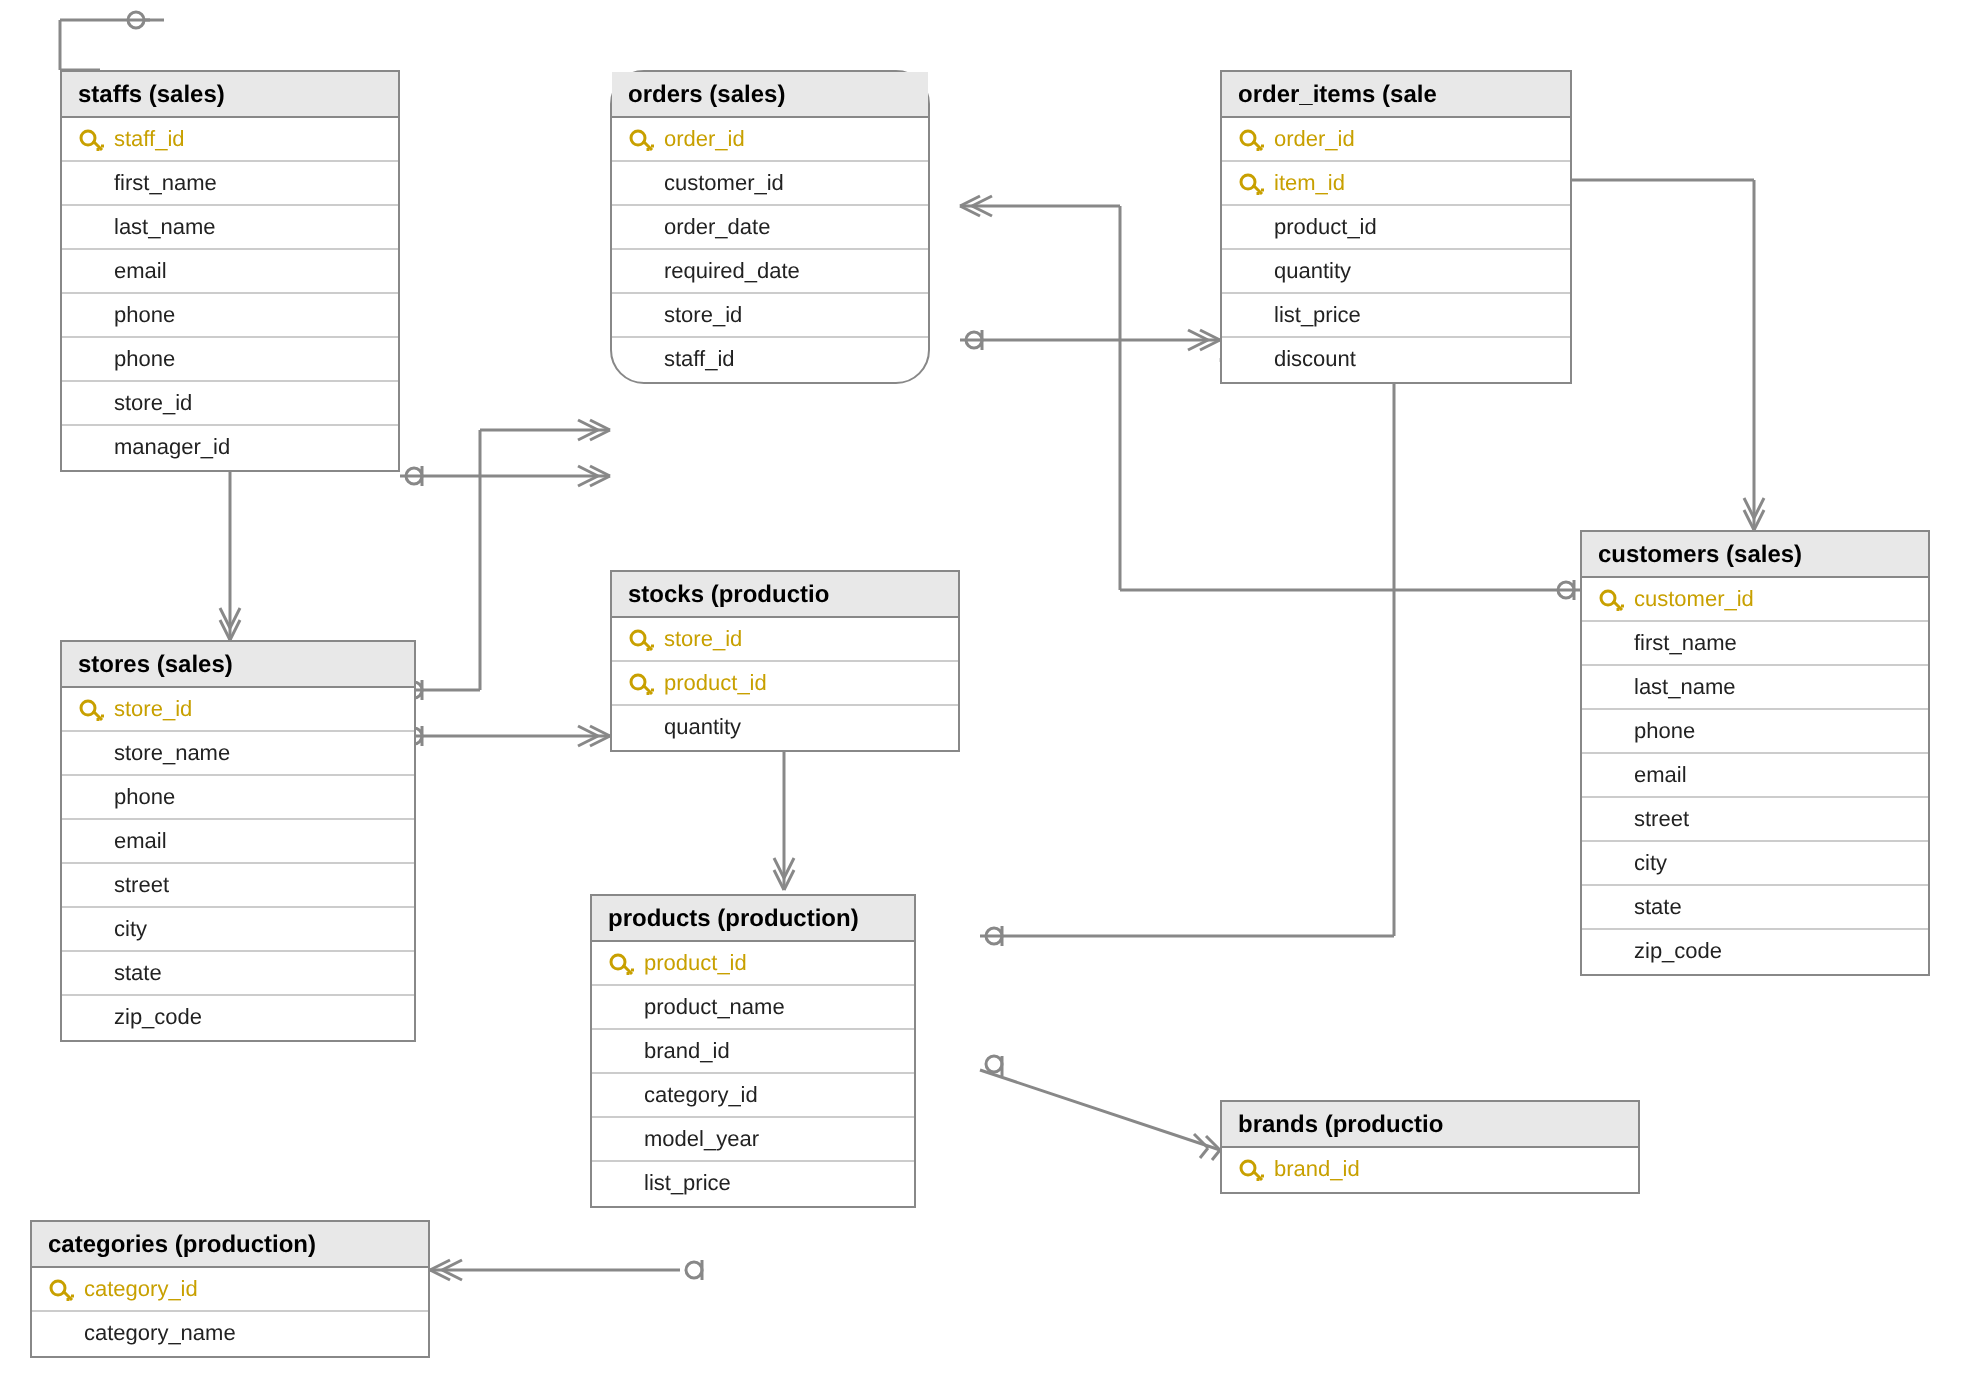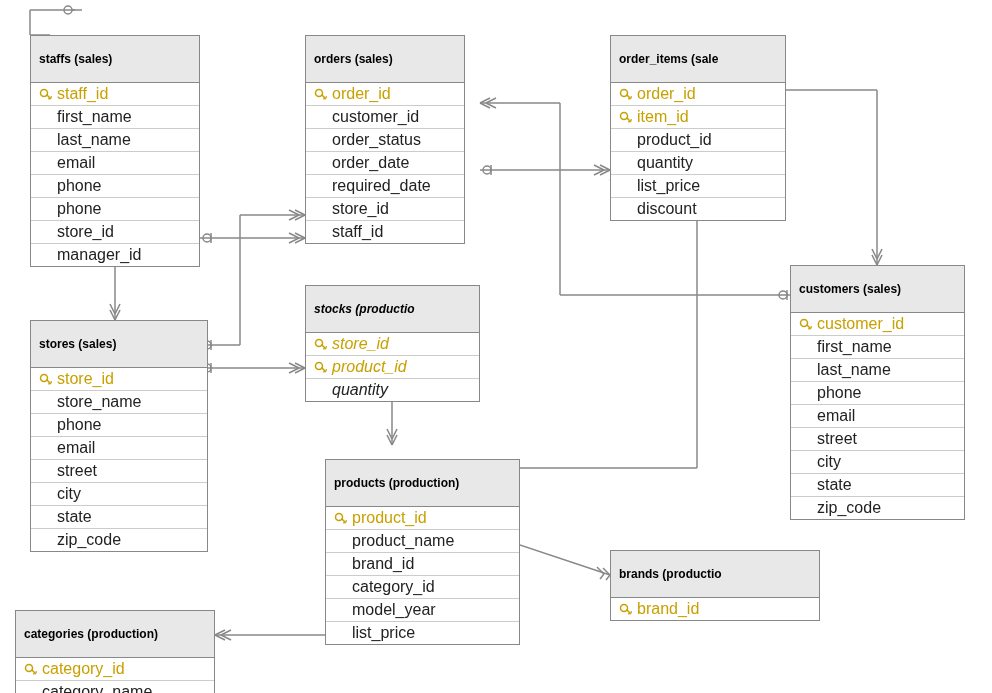--- a/index.html
+++ b/index.html
@@ -26,21 +26,21 @@
     }
     .db-table {
       position: absolute;
       border: 1.5px solid #888;
       background: #fff;
       min-width: 160px;
     }
     .db-table .table-header {
       background: #e8e8e8;
       font-weight: bold;
-      padding: 16px 8px;
+      padding: 4px 8px;
       border-bottom: 1.5px solid #888;
       font-size: 12px;
     }
     .db-table .table-row {
       display: flex;
       align-items: center;
       padding: 2px 8px;
       border-bottom: 1px solid #ccc;
       min-height: 22px;
     }
@@ -52,21 +52,21 @@
       width: 14px;
       height: 14px;
       margin-right: 4px;
       flex-shrink: 0;
     }
     .pk-icon svg {
       width: 14px;
       height: 14px;
     }
     .field-name {
-      font-size: 16px;
+      font-size: 11px;
       color: #222;
       text-align: center;
     }
     .field-name.pk {
       color: #c8a000;
     }
   </style>
 </head>
 <body>
 
@@ -231,38 +231,34 @@
       </div>
       <div class="table-row">
         <span style="display: inline-block; width: 18px;"></span>
         <span class="field-name">store_id</span>
       </div>
       <div class="table-row">
         <span style="display: inline-block; width: 18px;"></span>
         <span class="field-name">manager_id</span>
       </div>
     </div>
-    <div class="db-table" style="left: 305px; top: 35px; width: 141px;">
+    <div class="db-table" style="left: 305px; top: 35px; width: 141px; border-radius: 17px;">
       <div class="table-header">orders (sales)</div>
       <div class="table-row">
         <span class="pk-icon"><svg viewBox="0 0 14 14" xmlns="http://www.w3.org/2000/svg">
   <circle cx="5" cy="6" r="3.5" fill="none" stroke="#c8a000" stroke-width="1.5"></circle>
   <line x1="7.5" y1="7.5" x2="12" y2="12" stroke="#c8a000" stroke-width="1.5"></line>
   <line x1="10" y1="11" x2="10" y2="12.5" stroke="#c8a000" stroke-width="1.5"></line>
   <line x1="11.5" y1="10" x2="13" y2="10" stroke="#c8a000" stroke-width="1.5"></line>
 </svg></span>
         <span class="field-name pk">order_id</span>
       </div>
       <div class="table-row">
         <span style="display: inline-block; width: 18px;"></span>
         <span class="field-name">customer_id</span>
-      </div>
-      <div class="table-row">
-        <span style="display: inline-block; width: 18px;"></span>
-        <span class="field-name">order_status</span>
       </div>
       <div class="table-row">
         <span style="display: inline-block; width: 18px;"></span>
         <span class="field-name">order_date</span>
       </div>
       <div class="table-row">
         <span style="display: inline-block; width: 18px;"></span>
         <span class="field-name">required_date</span>
       </div>
       <div class="table-row">
@@ -388,21 +384,21 @@
       </div>
       <div class="table-row">
         <span style="display: inline-block; width: 18px;"></span>
         <span class="field-name">state</span>
       </div>
       <div class="table-row">
         <span style="display: inline-block; width: 18px;"></span>
         <span class="field-name">zip_code</span>
       </div>
     </div>
-    <div class="db-table" style="left: 305px; top: 285px; width: 175px; font-style: italic;">
+    <div class="db-table" style="left: 305px; top: 285px; width: 175px;">
       <div class="table-header">stocks (productio</div>
       <div class="table-row">
         <span class="pk-icon"><svg viewBox="0 0 14 14" xmlns="http://www.w3.org/2000/svg">
   <circle cx="5" cy="6" r="3.5" fill="none" stroke="#c8a000" stroke-width="1.5"></circle>
   <line x1="7.5" y1="7.5" x2="12" y2="12" stroke="#c8a000" stroke-width="1.5"></line>
   <line x1="10" y1="11" x2="10" y2="12.5" stroke="#c8a000" stroke-width="1.5"></line>
   <line x1="11.5" y1="10" x2="13" y2="10" stroke="#c8a000" stroke-width="1.5"></line>
 </svg></span>
         <span class="field-name pk">store_id</span>
       </div>
@@ -413,21 +409,21 @@
   <line x1="10" y1="11" x2="10" y2="12.5" stroke="#c8a000" stroke-width="1.5"></line>
   <line x1="11.5" y1="10" x2="13" y2="10" stroke="#c8a000" stroke-width="1.5"></line>
 </svg></span>
         <span class="field-name pk">product_id</span>
       </div>
       <div class="table-row">
         <span style="display: inline-block; width: 18px;"></span>
         <span class="field-name">quantity</span>
       </div>
     </div>
-    <div class="db-table" style="left: 295px; top: 459px; width: 195px; margin-left: 30px;">
+    <div class="db-table" style="left: 295px; top: 447px; width: 163px;">
       <div class="table-header">products (production)</div>
       <div class="table-row">
         <span class="pk-icon"><svg viewBox="0 0 14 14" xmlns="http://www.w3.org/2000/svg">
   <circle cx="5" cy="6" r="3.5" fill="none" stroke="#c8a000" stroke-width="1.5"></circle>
   <line x1="7.5" y1="7.5" x2="12" y2="12" stroke="#c8a000" stroke-width="1.5"></line>
   <line x1="10" y1="11" x2="10" y2="12.5" stroke="#c8a000" stroke-width="1.5"></line>
   <line x1="11.5" y1="10" x2="13" y2="10" stroke="#c8a000" stroke-width="1.5"></line>
 </svg></span>
         <span class="field-name pk">product_id</span>
       </div>

